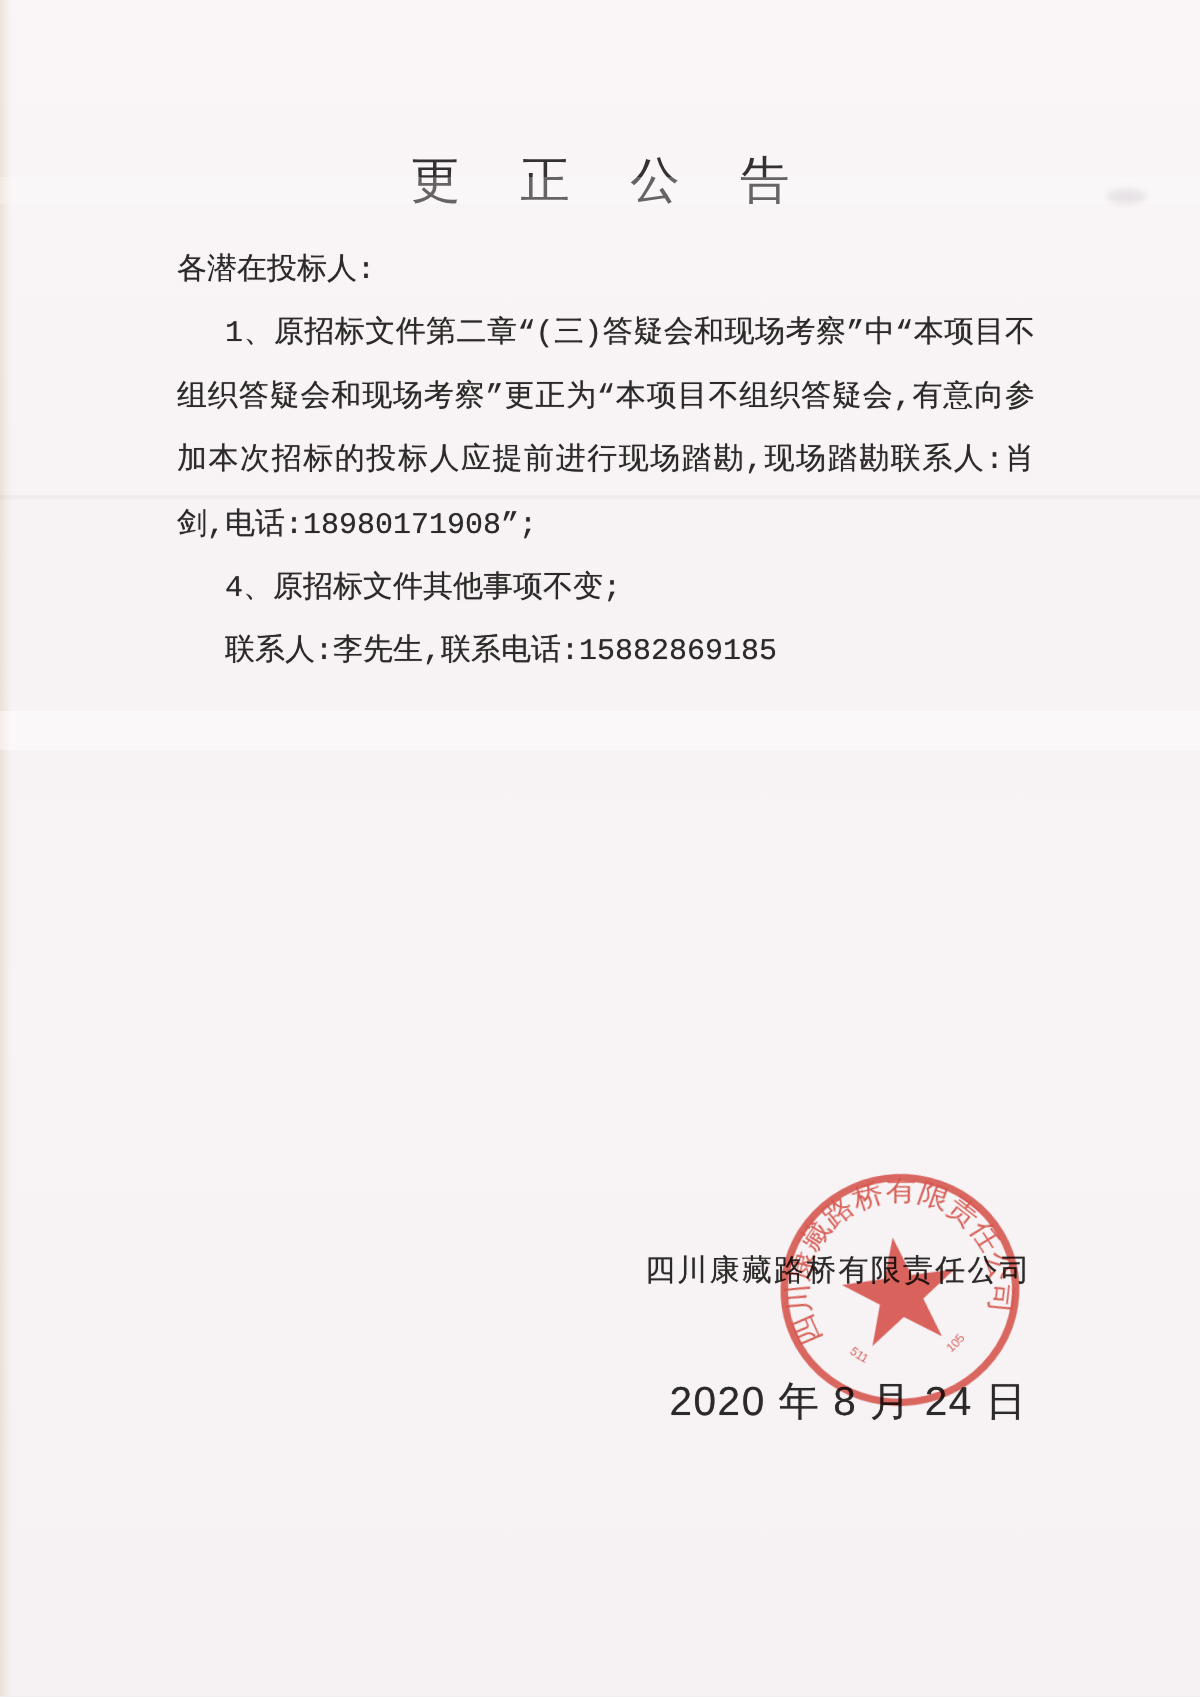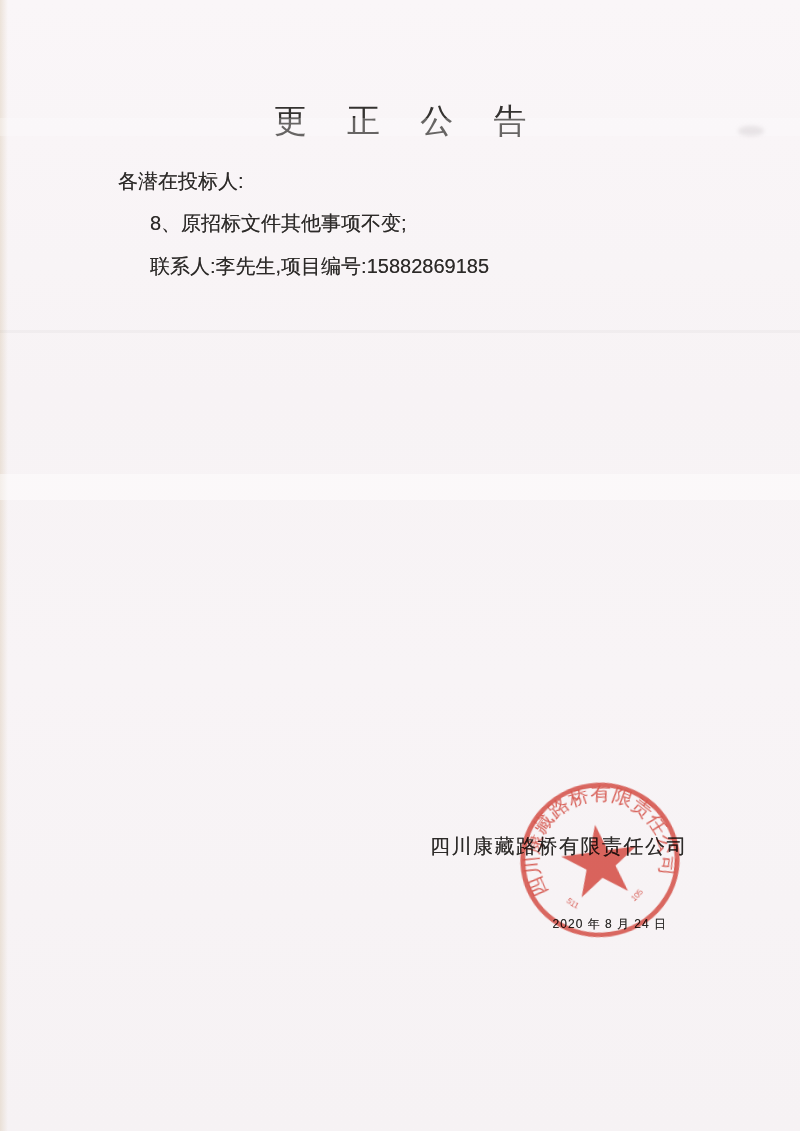--- a/index.html
+++ b/index.html
@@ -32,35 +32,36 @@
     font-size:33px;font-weight:500;
     letter-spacing:16px;text-indent:16px;
     color:#343230;
   }
   .body-text{
     margin:16px 110px 0 118px;
     font-size:20px;
     line-height:42.4px;
     text-align:justify;
     text-shadow:0 0 0.5px rgba(44,42,40,0.65);
+    font-family:Liberation Mono, monospace;
   }
   .body-text p{margin:0;}
   .indent-intro{text-indent:47px;}
   .indent-item{text-indent:32px;}
   .bold-seg{font-weight:700;color:#262422;}
 
   .sig-company{
     position:absolute;top:833px;right:112px;margin:0;
     font-size:20px;letter-spacing:1.5px;
     text-shadow:0 0 0.5px rgba(44,42,40,0.65);
     z-index:2;
   }
   .sig-date{
-    position:absolute;top:916px;right:133px;margin:0;
-    font-size:12px;letter-spacing:1px;
+    position:absolute;top:916px;right:115px;margin:0;
+    font-size:27px;letter-spacing:1px;
     text-shadow:0 0 0.5px rgba(44,42,40,0.65);
     z-index:2;
   }
   .stamp{
     position:absolute;left:517px;top:777px;
     width:166px;height:166px;
     transform:rotate(-8deg) scale(1,0.97);
     opacity:0.9;
     mix-blend-mode:multiply;
     z-index:3;
@@ -75,22 +76,23 @@
   <div class="edge-left"></div>
   <div class="band band-light-2"></div>
   <div class="band band-dark-1"></div>
   <div class="band band-light-1"></div>
   <div class="smudge"></div>
 
   <h1 class="doc-title">更 正 公 告</h1>
 
   <div class="body-text">
     <p>各潜在投标人:</p>
-    <p class="indent-item">8、原招标文件其他事项不变;</p>
-    <p class="indent-item">联系人:李先生,项目编号:15882869185</p>
+    <p class="indent-item">1、原招标文件第二章“(三)答疑会和现场考察”中“本项目不组织答疑会和现场考察”更正为“本项目不组织答疑会,有意向参加本次招标的投标人应提前进行现场踏勘,现场踏勘联系人:肖剑,电话:18980171908”;</p>
+    <p class="indent-item">4、原招标文件其他事项不变;</p>
+    <p class="indent-item">联系人:李先生,联系电话:15882869185</p>
   </div>
 
   <p class="sig-company">四川康藏路桥有限责任公司</p>
   <p class="sig-date">2020 年 8 月 24 日</p>
 
   <svg class="stamp" viewBox="0 0 200 200" aria-hidden="true">
     <defs>
       <path id="ringPath" d="M 35,135 A 74,74 0 1 1 165,135" fill="none"></path>
       <path id="serialPath" d="M 48,140 A 64,64 0 0 0 152,140" fill="none"></path>
     </defs>

